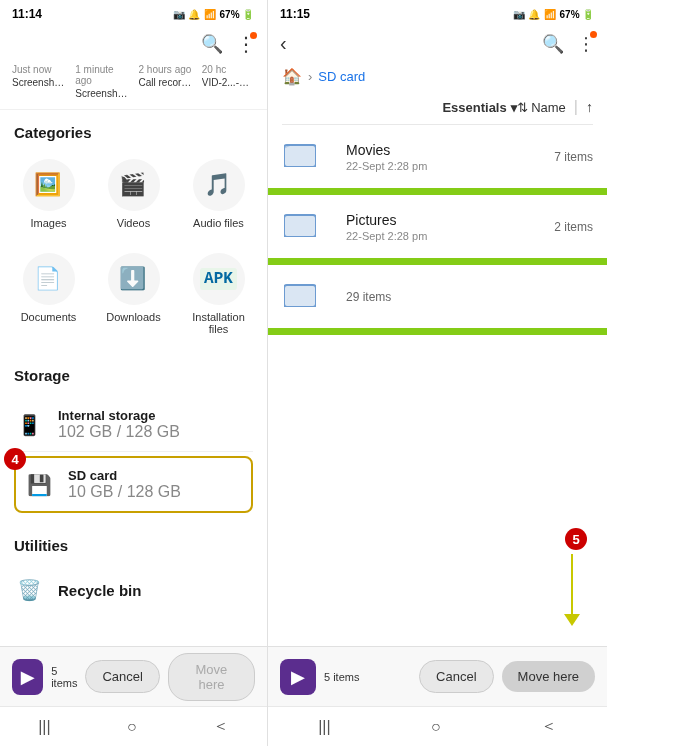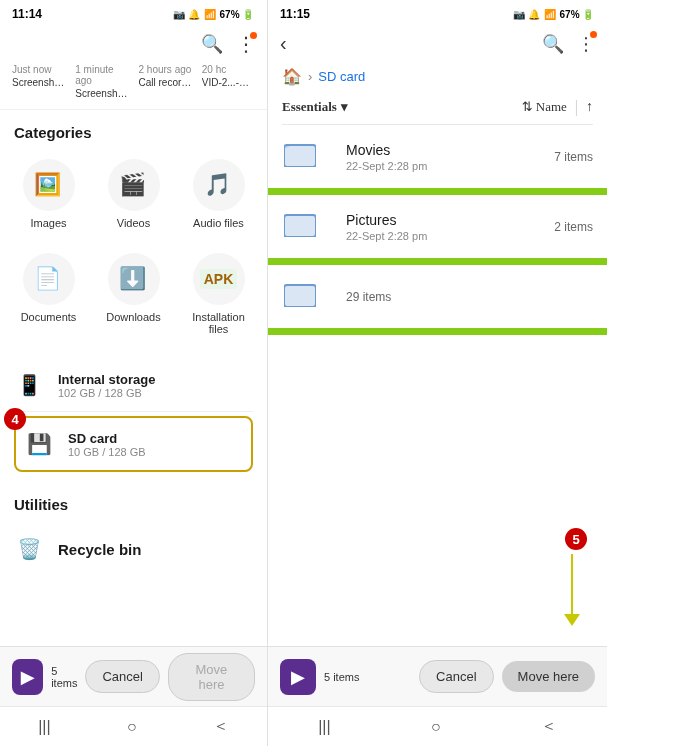--- a/index.html
+++ b/index.html
@@ -156,21 +156,21 @@
       font-size: 20px;
       color: #555;
     }
     .storage-info { flex: 1; }
     .storage-name {
       font-size: 13px;
       font-weight: 600;
       color: #1a1a1a;
     }
     .storage-size {
-      font-size: 11px;
+      font-size: 16px;
       color: #888;
     }
 
     
     .sd-card-highlighted {
       border: 2px solid #c8a000;
       border-radius: 8px;
       padding: 6px 8px;
       margin: 4px 0;
       position: relative;
@@ -312,23 +312,22 @@
     .breadcrumb-chevron { color: #888; }
     .breadcrumb-current {
       color: #1a73e8;
       font-weight: 500;
     }
 
     
     .filter-bar {
       display: flex;
       align-items: center;
-      justify-content: space-between;
+      justify-content: flex-end;
       padding: 4px 14px 8px;
-      font-family: Liberation Serif, serif;
     }
     .essentials-btn {
       display: flex;
       align-items: center;
       gap: 4px;
       font-size: 13px;
       font-weight: 600;
       color: #333;
       cursor: pointer;
     }
@@ -514,26 +513,27 @@
     <div class="category-item">
       <div class="category-icon-circle">📄</div>
       <span class="category-label">Documents</span>
     </div>
     <div class="category-item">
       <div class="category-icon-circle" style="color:#1a73e8;">⬇️</div>
       <span class="category-label">Downloads</span>
     </div>
     <div class="category-item">
       <div class="category-icon-circle">
-        <span style="font-size:14px; font-weight:700; color:#a16207; background:#e8f5e9; padding:2px 4px; border-radius:3px; font-family:Liberation Sans, sans-serif;">APK</span>
+        <span style="font-size:16px; font-weight:700; color:#0369a1; background:#e8f5e9; padding:2px 4px; border-radius:3px; font-family:Liberation Mono, monospace;">APK</span>
       </div>
       <span class="category-label">Installation files</span>
     </div>
   </div>
 
+  <div class="section-title">Storage</div>
   <div class="storage-section">
     <div class="storage-item">
       <div class="storage-icon">📱</div>
       <div class="storage-info">
         <div class="storage-name">Internal storage</div>
         <div class="storage-size">102 GB / 128 GB</div>
       </div>
     </div>
 
     <div style="position:relative;">

